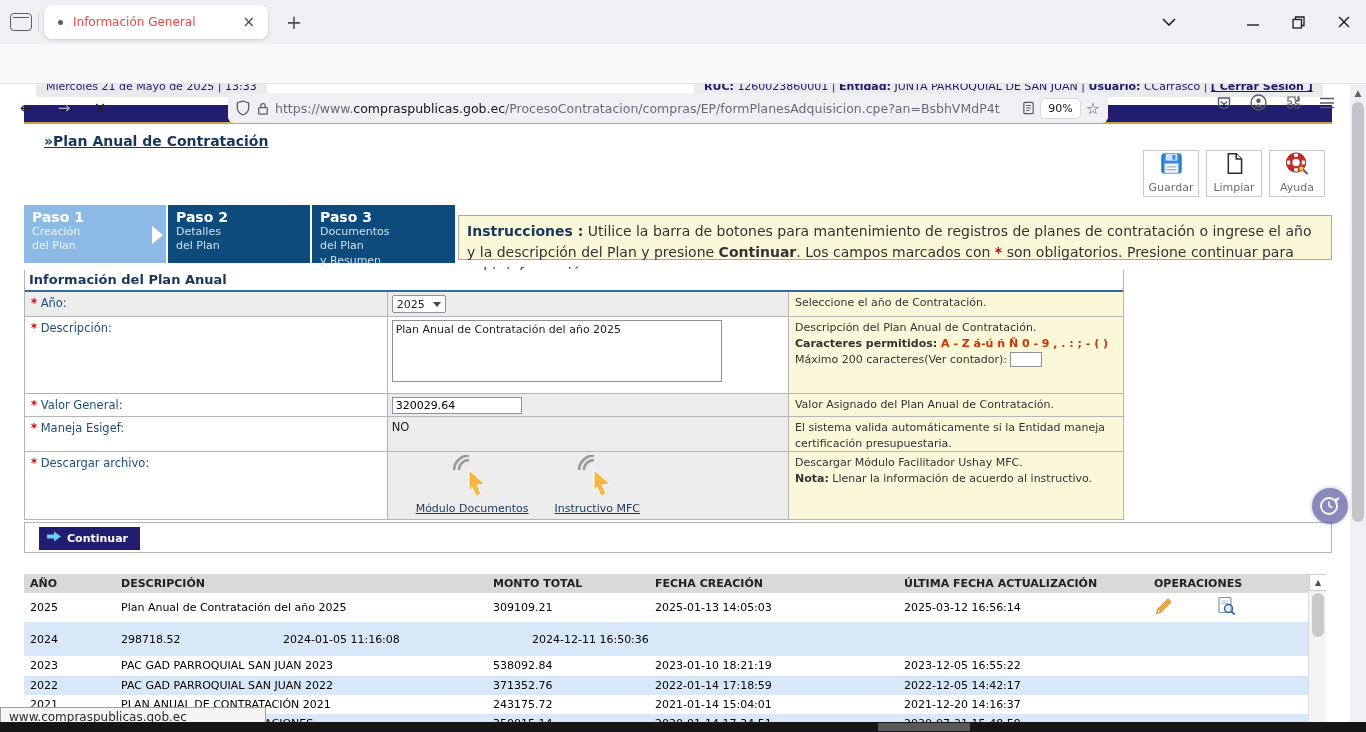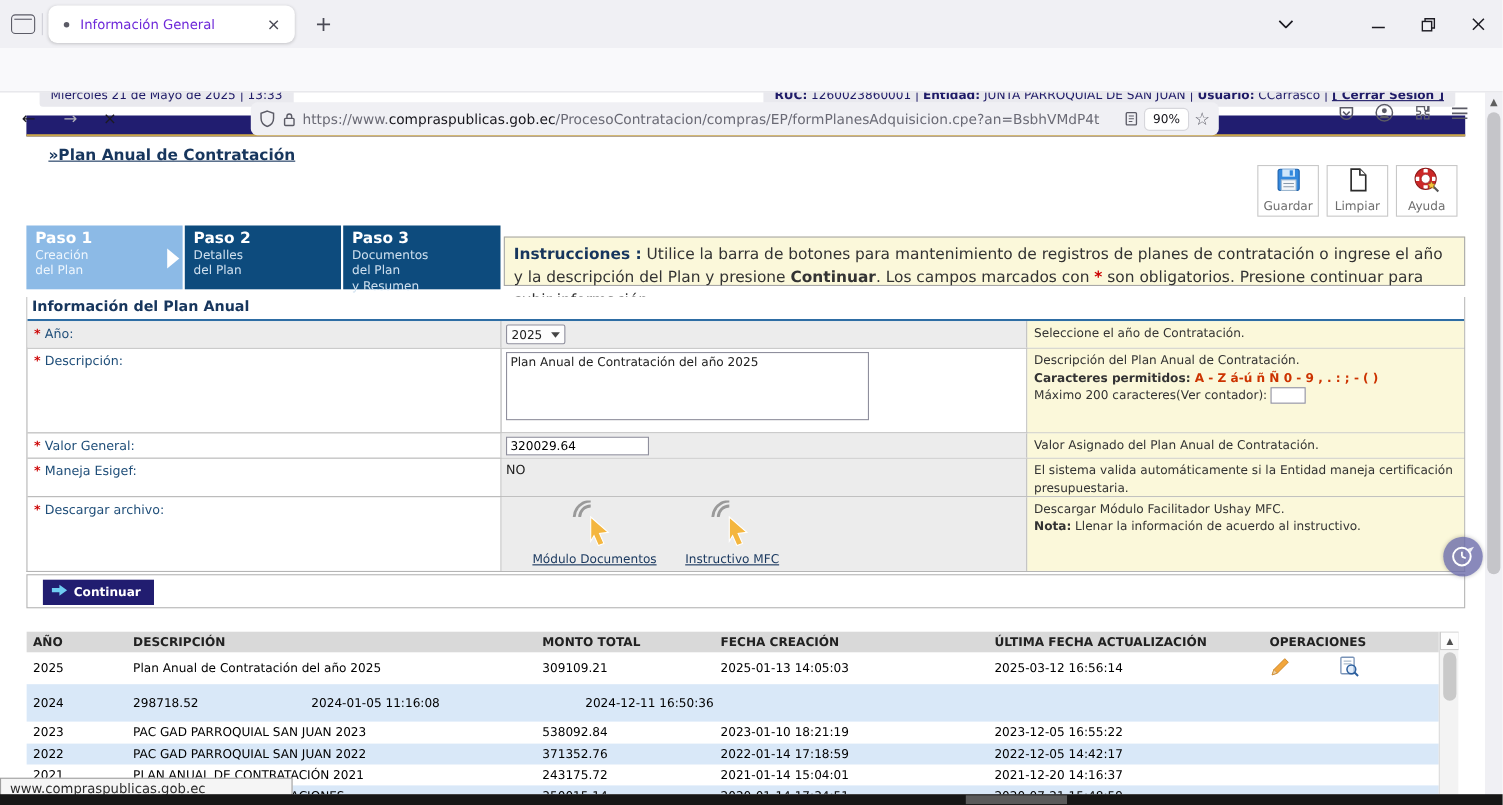--- a/index.html
+++ b/index.html
@@ -7,21 +7,21 @@
     font-family:"DejaVu Sans","Liberation Sans",sans-serif; }
 
   
   .titlebar { position:absolute; left:0; top:0; width:1366px; height:44px; background:#f0f0f4; z-index:60; }
   .ffview { position:absolute; left:10px; top:13px; width:22px; height:18px; border:1.6px solid #5b5b66; border-radius:4px; }
   .ffview::after { content:""; position:absolute; left:2px; right:2px; top:3px; height:0; border-top:1.6px solid #5b5b66; }
   .tabsep { position:absolute; left:38px; top:12px; width:1px; height:20px; background:#cfcfd8; }
   .tab { position:absolute; left:44px; top:5px; width:224px; height:34px; background:#fff; border-radius:8px;
     box-shadow:0 1px 3px rgba(0,0,0,.18); display:flex; align-items:center; padding:0 10px; z-index:61; }
   .tab-dot { width:5px; height:5px; border-radius:50%; background:#5b5b66; margin:0 10px 0 4px; }
-  .tab-title { font-size:12px; color:#6d28d9; flex:1; white-space:nowrap; overflow:hidden; }
+  .tab-title { font-size:12px; color:#ef4444; flex:1; white-space:nowrap; overflow:hidden; }
   .tab-close { color:#4a4a55; font-size:15px; padding:0 3px; cursor:default; }
   .newtab { position:absolute; left:280px; top:8px; font-size:19px; color:#4a4a55; width:28px; height:28px; text-align:center; line-height:28px; }
   .win-ctl { position:absolute; top:8px; width:30px; height:28px; display:flex; align-items:center; justify-content:center; color:#1c1b22; }
 
   .navbar-chrome { position:absolute; left:0; top:44px; width:1366px; height:40px; background:#f9f9fb; border-bottom:1px solid #e1e1e6; z-index:60; }
   .navbtn { position:absolute; top:52px; width:28px; height:24px; text-align:center; font-size:15px; color:#1c1b22; line-height:24px; }
   .urlbar { position:absolute; left:228px; top:49px; width:880px; height:30px; background:#f0f0f4; border-radius:6px;
     display:flex; align-items:center; padding:0 8px;justify-content:center; }
   .url-text { flex:1; font-size:12.5px; white-space:nowrap; overflow:hidden; margin-left:6px; }
   .url-gray { color:#6a6a75; } .url-dark { color:#15141a; }
@@ -64,21 +64,21 @@
   .step-arrow { position:absolute; right:3px; top:21px; width:0; height:0;
     border-top:9px solid transparent; border-bottom:9px solid transparent; border-left:11px solid #fff; }
 
   .instructions { position:absolute; left:458px; top:215px; width:874px; height:45px; background:#fbf8da;
     border:1px solid #a8a8a8; font-size:14px; color:#333; padding:5px 8px; line-height:1.5; }
   .instructions .hd { color:#17365d; font-weight:bold; }
   .instructions b { font-weight:bold; }
   .red { color:#cc0000; font-weight:bold; }
 
   
-  .form-wrap { position:absolute; left:24px; top:270px; width:1308px; border:1px solid #b5b5b5; border-top:none; }
+  .form-wrap { position:absolute; left:24px; top:270px; width:1100px; border:1px solid #b5b5b5; border-top:none; }
   .form-title { font-size:13px; font-weight:bold; color:#17365d; padding:2px 4px 3px 4px; border-bottom:2px solid #2e6da4; background:#fff; }
   .frow { display:flex; border-bottom:1px solid #b5b5b5; }
   .frow:last-child { border-bottom:none; }
   .fl { width:431px; padding:4px 6px; font-size:11.5px; color:#1f4e79; border-right:1px solid #b5b5b5; }
   .ff { width:478px; padding:3px 4px; font-size:11.5px; color:#222; border-right:1px solid #b5b5b5; }
   .fh { width:397px; padding:3px 6px; font-size:11px; color:#333; background:#fbf8da; line-height:1.45; }
   .bg-gray { background:#ececec; }
   .fake-select { display:inline-flex; align-items:center; border:1px solid #8f8f9d; background:#fdfdfd; border-radius:2px;
     font-size:11px; color:#222; padding:1px 4px; gap:8px; height:18px; }
   .fake-select .tri { width:0; height:0; border-left:4px solid transparent; border-right:4px solid transparent; border-top:5px solid #444; }

